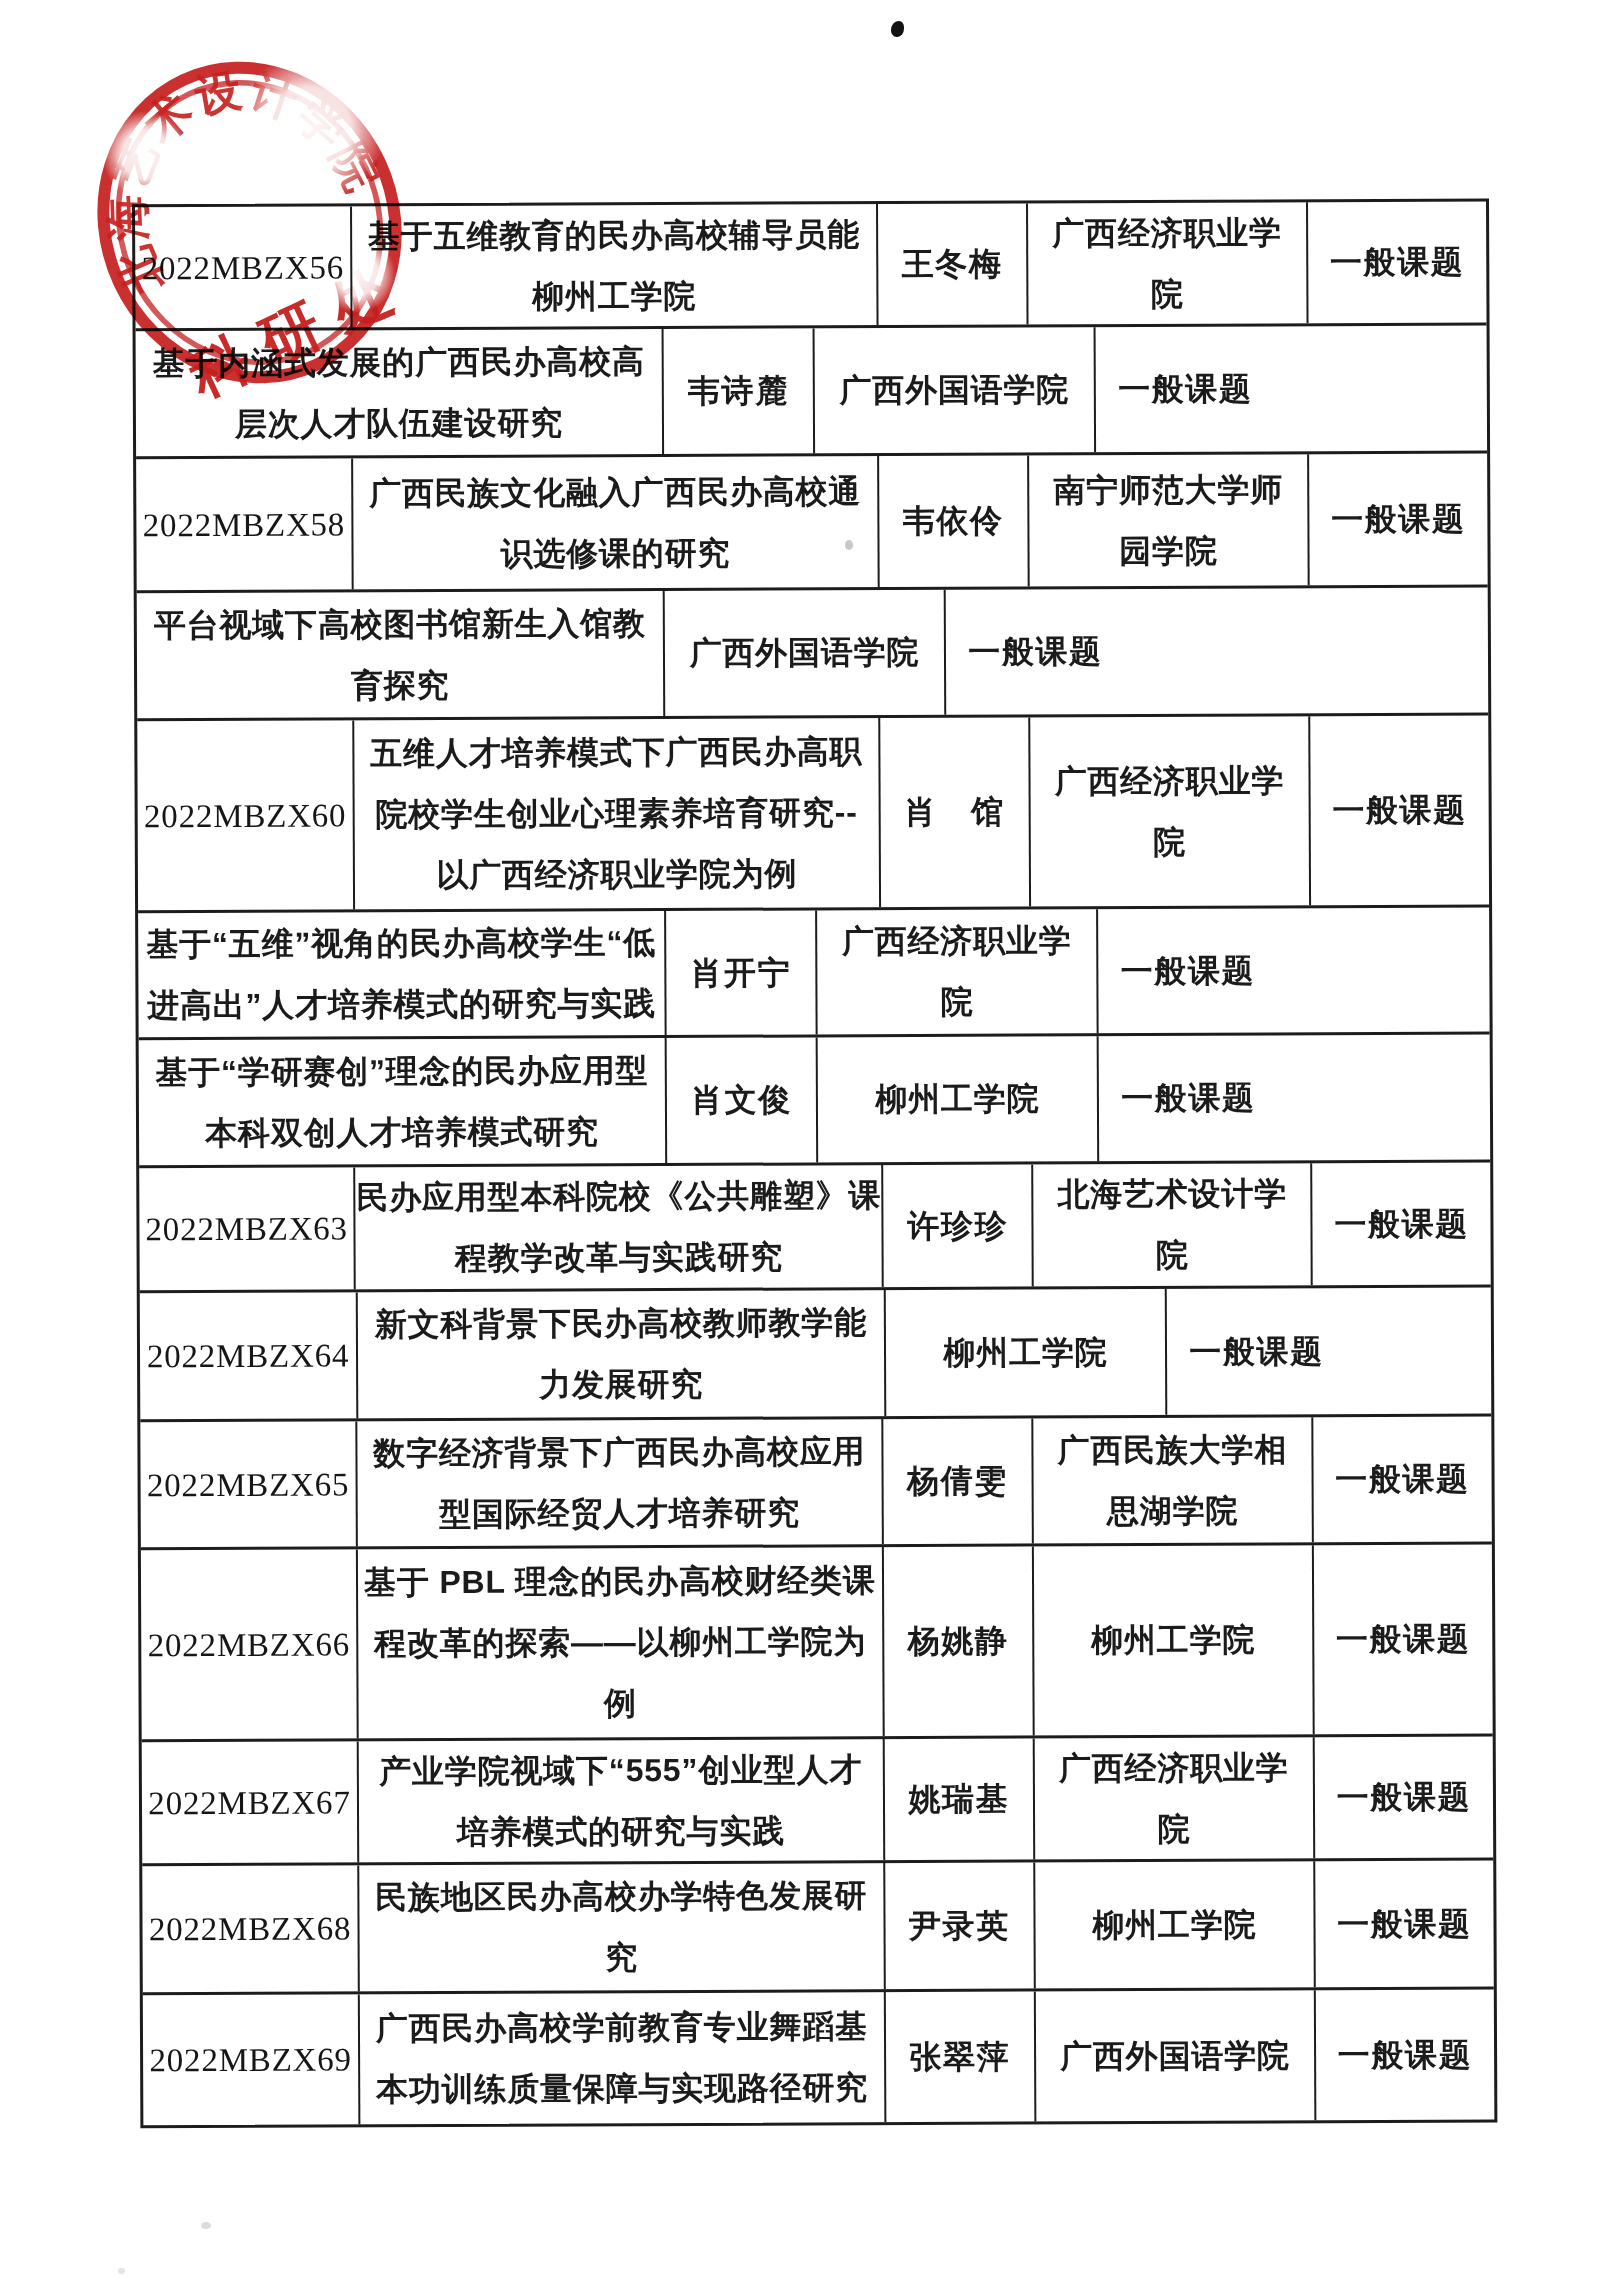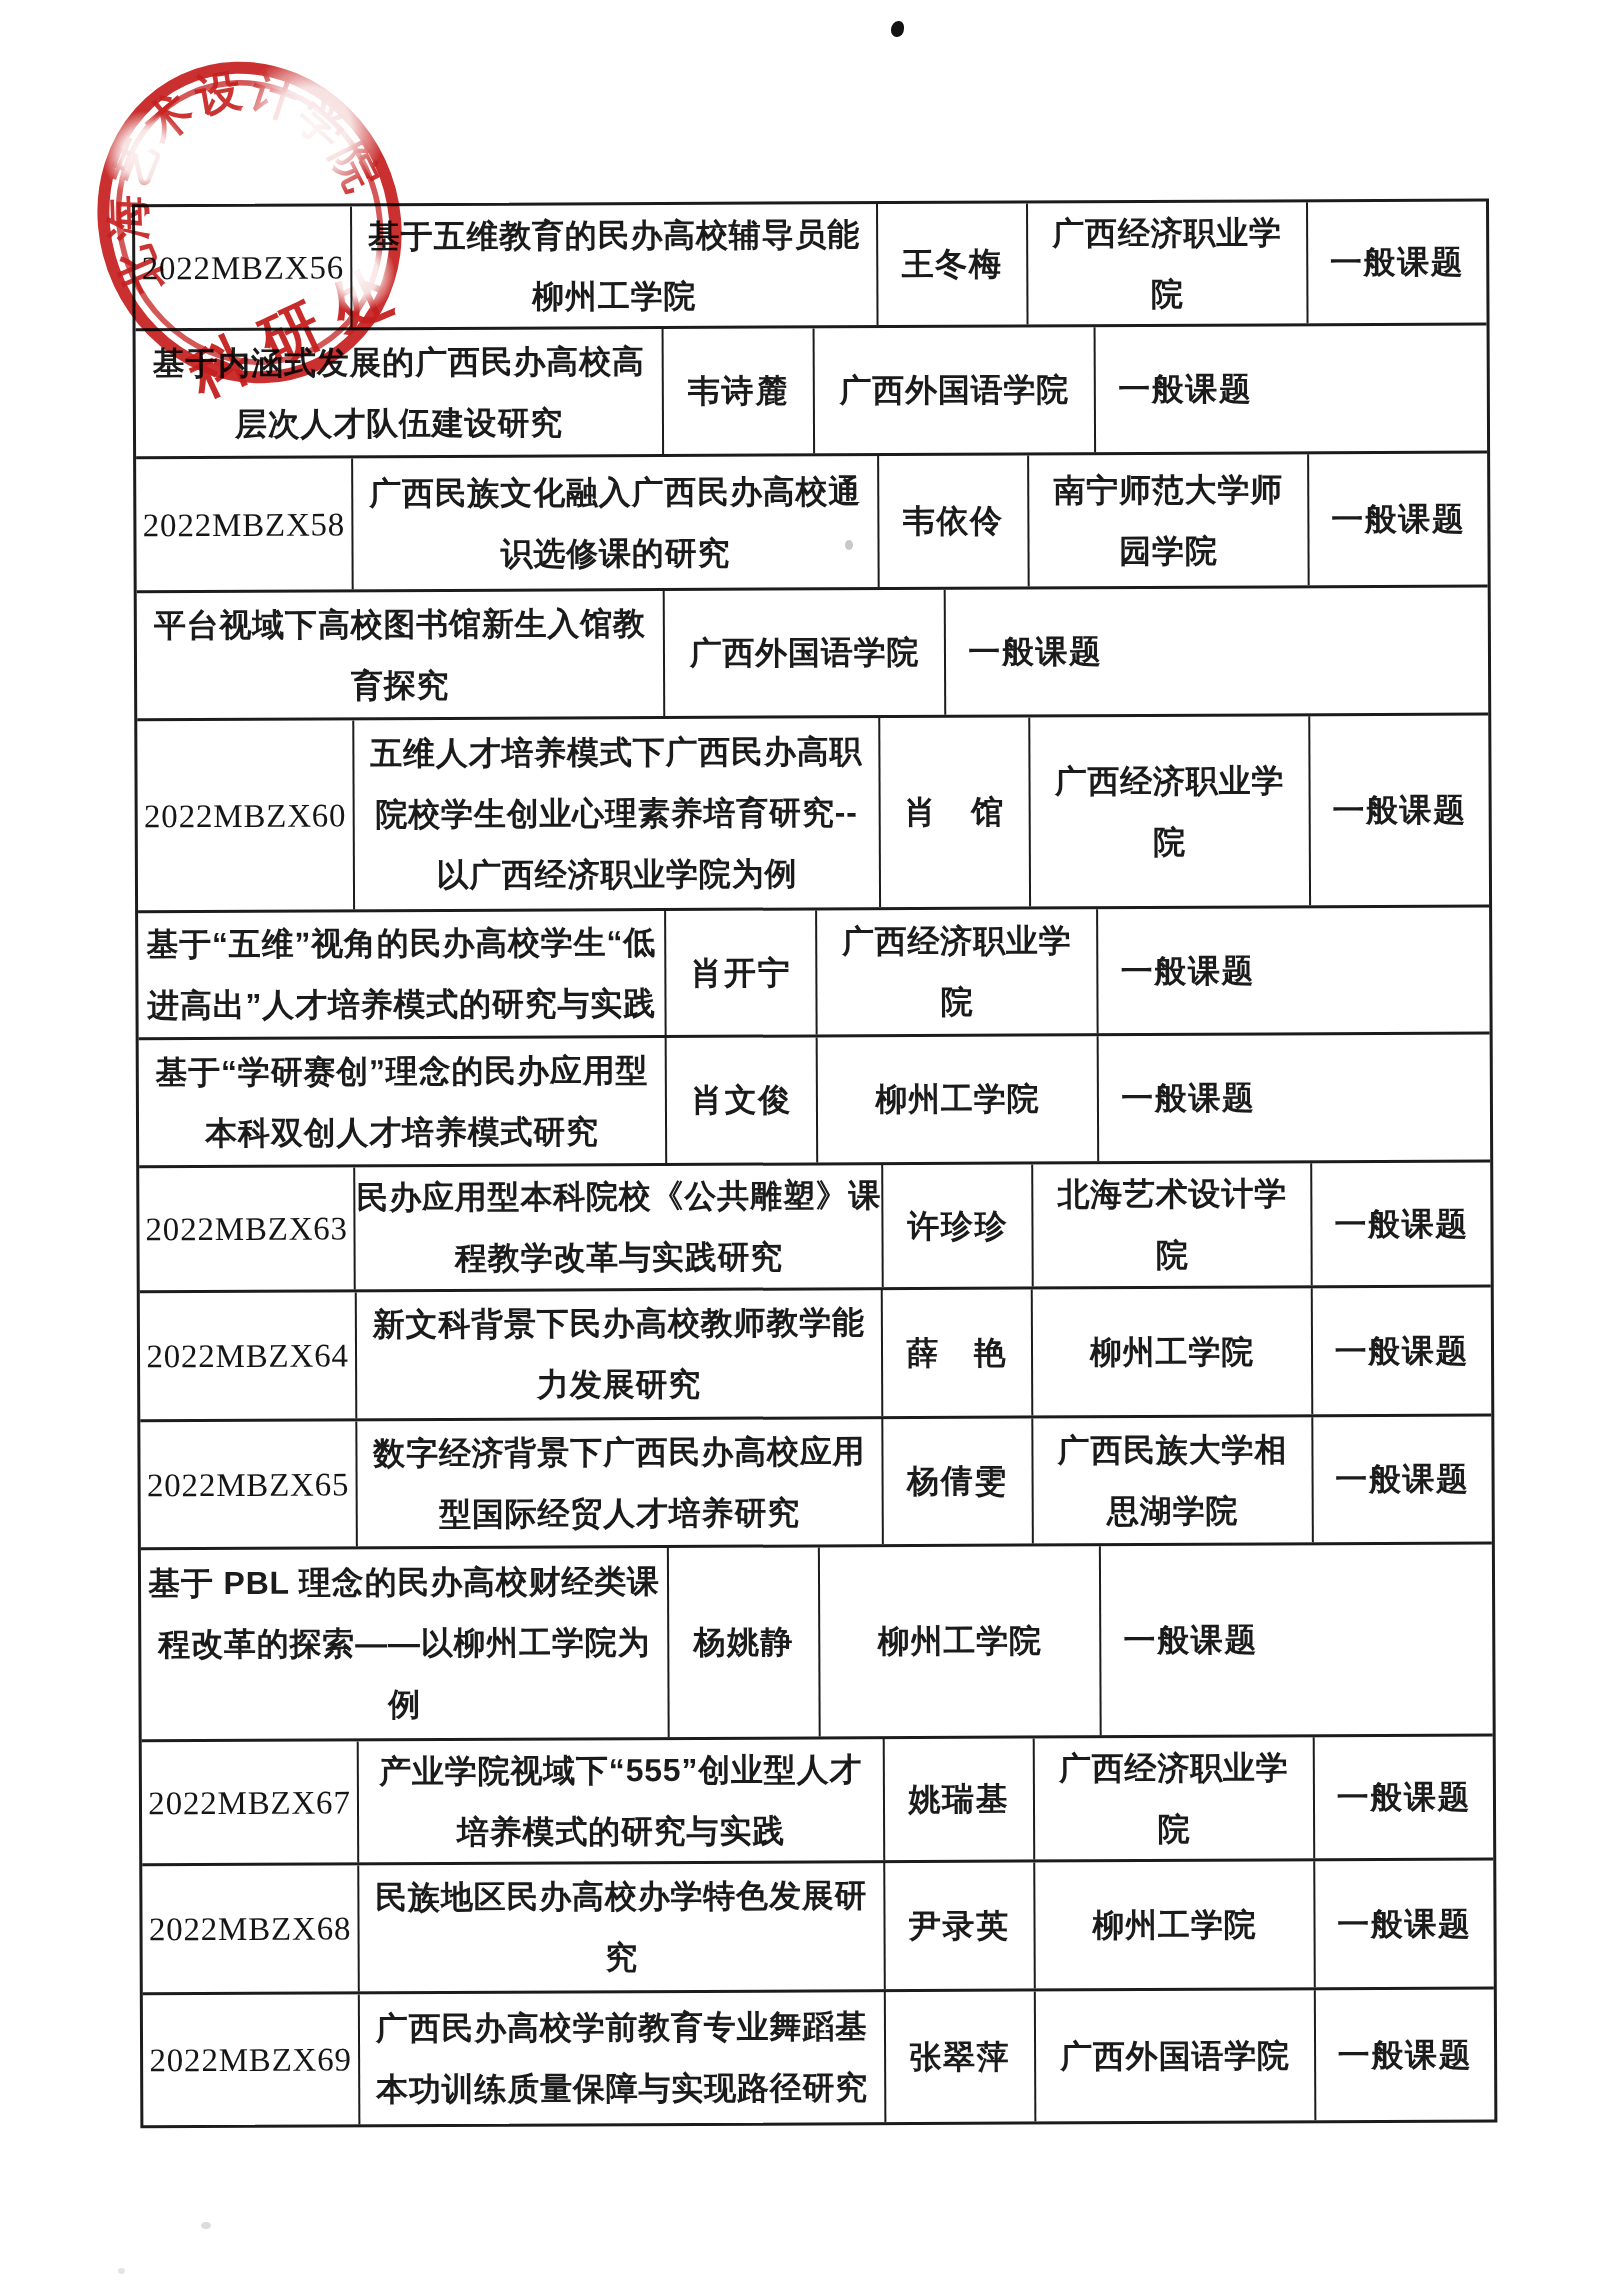--- a/index.html
+++ b/index.html
@@ -210,23 +210,20 @@
         </div>
       </div>
       <div class="row" style="height: 129px;">
         <div class="cell c-id">
           <div class="line">2022MBZX64</div>
         </div>
         <div class="cell c-title">
           <div class="line">新文科背景下民办高校教师教学能</div>
           <div class="line">力发展研究</div>
         </div>
-        <div class="cell c-name">
-          <div class="line">薛　艳</div>
-        </div>
         <div class="cell c-org">
           <div class="line">柳州工学院</div>
         </div>
         <div class="cell c-cat">
           <div class="line">一般课题</div>
         </div>
       </div>
       <div class="row" style="height: 128px;">
         <div class="cell c-id">
           <div class="line">2022MBZX65</div>
@@ -240,20 +237,23 @@
         </div>
         <div class="cell c-org">
           <div class="line">广西民族大学相</div>
           <div class="line">思湖学院</div>
         </div>
         <div class="cell c-cat">
           <div class="line">一般课题</div>
         </div>
       </div>
       <div class="row" style="height: 192px;">
+        <div class="cell c-id">
+          <div class="line">2022MBZX66</div>
+        </div>
         <div class="cell c-title">
           <div class="line">基于 PBL 理念的民办高校财经类课</div>
           <div class="line">程改革的探索——以柳州工学院为</div>
           <div class="line">例</div>
         </div>
         <div class="cell c-name">
           <div class="line">杨姚静</div>
         </div>
         <div class="cell c-org">
           <div class="line">柳州工学院</div>

